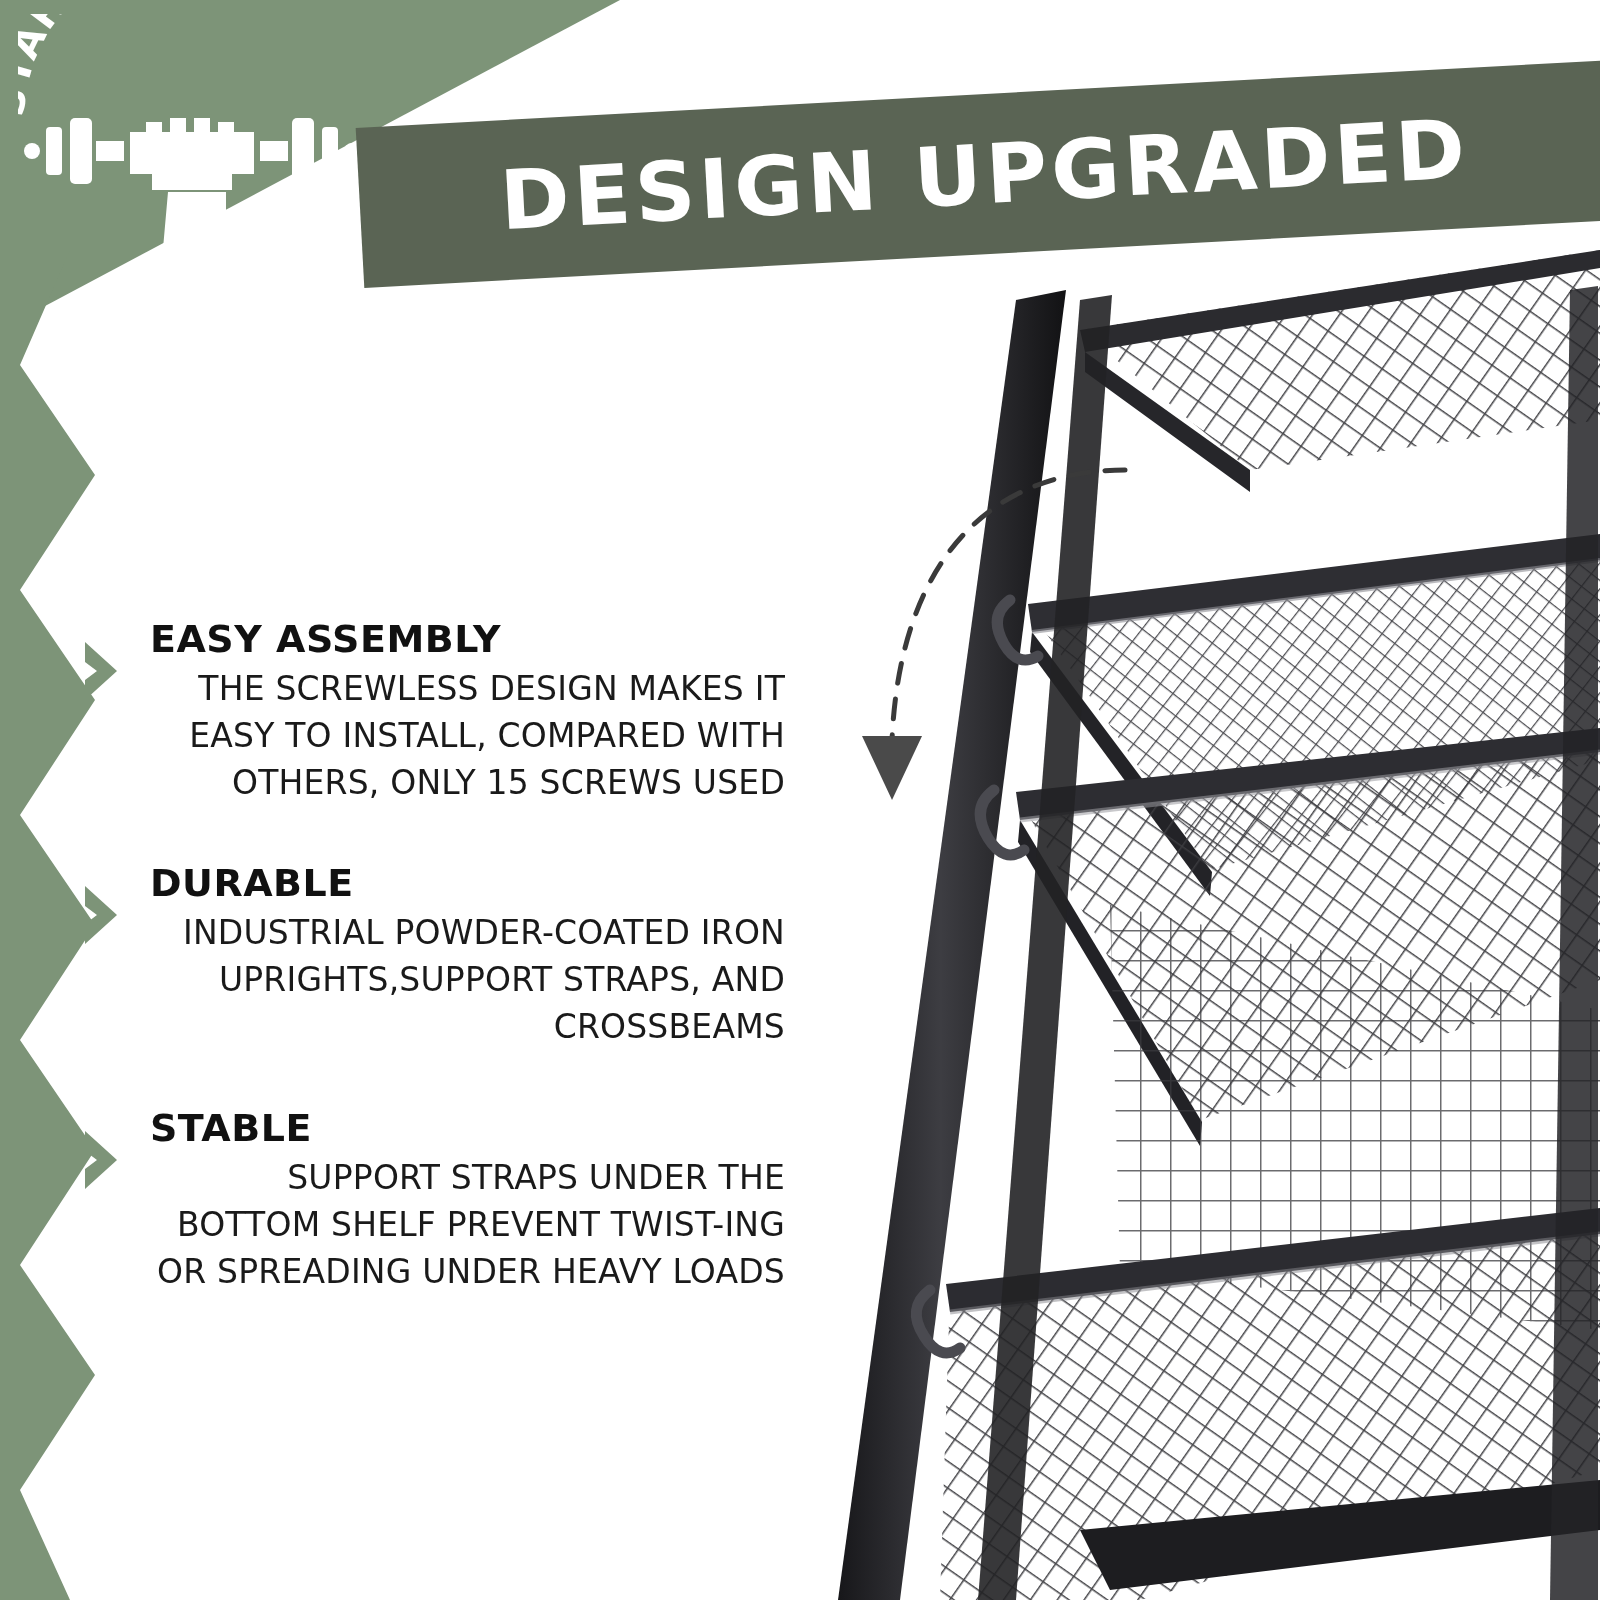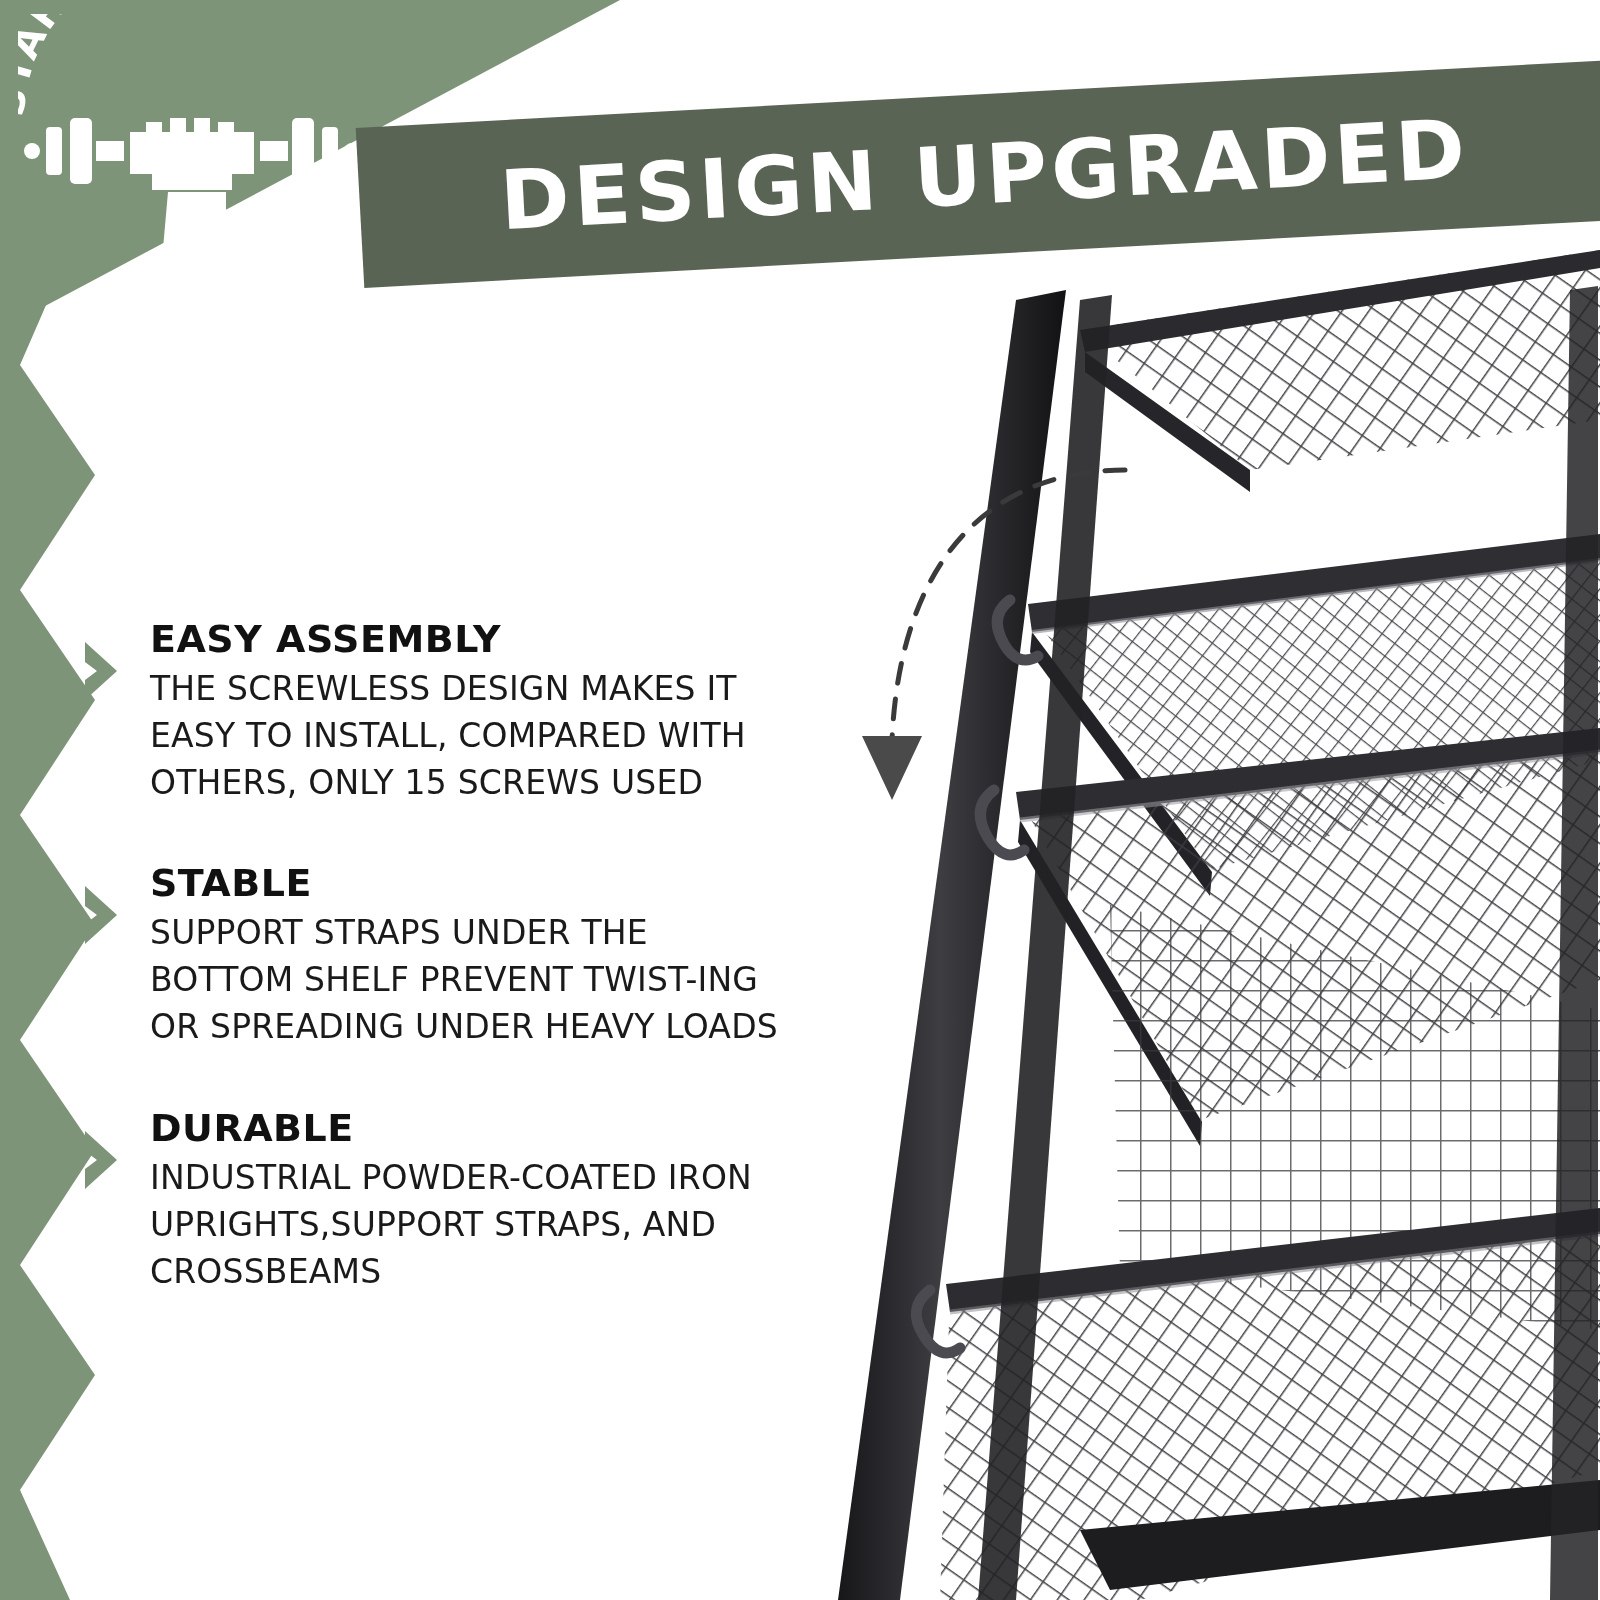--- a/index.html
+++ b/index.html
@@ -107,20 +107,21 @@
     line-height: 1.05;
   }
   .feature p {
     margin: 0;
     font-family: "DejaVu Sans", sans-serif;
     font-size: 33px;
     line-height: 1.42;
     color: #1a1a1a;
     letter-spacing: 0.2px;
     max-width: 660px;
+    text-align: right;
   }
 </style>
 </head>
 <body>
 
 <div id="page">
 
   <div class="photo-area">
     <svg class="rack-svg" width="820" height="1600" viewBox="0 0 820 1600">
       <defs>
@@ -234,26 +235,26 @@
         <polygon points="0,0 32,29 0,58 0,38 12,29 0,20" fill="#7d9478"></polygon>
       </svg>
       <h2>EASY ASSEMBLY</h2>
       <p>THE SCREWLESS DESIGN MAKES IT EASY TO INSTALL, COMPARED WITH OTHERS, ONLY 15 SCREWS USED</p>
     </div>
 
     <div class="feature">
       <svg class="chev" viewBox="0 0 56 58">
         <polygon points="0,0 32,29 0,58 0,38 12,29 0,20" fill="#7d9478"></polygon>
       </svg>
-      <h2>STABLE</h2>
-      <p>SUPPORT STRAPS UNDER THE BOTTOM SHELF PREVENT TWIST-ING OR SPREADING UNDER HEAVY LOADS</p>
+      <h2>DURABLE</h2>
+      <p>INDUSTRIAL POWDER-COATED IRON UPRIGHTS,SUPPORT STRAPS, AND CROSSBEAMS</p>
     </div>
 
     <div class="feature">
       <svg class="chev" viewBox="0 0 56 58">
         <polygon points="0,0 32,29 0,58 0,38 12,29 0,20" fill="#7d9478"></polygon>
       </svg>
-      <h2>DURABLE</h2>
-      <p>INDUSTRIAL POWDER-COATED IRON UPRIGHTS,SUPPORT STRAPS, AND CROSSBEAMS</p>
+      <h2>STABLE</h2>
+      <p>SUPPORT STRAPS UNDER THE BOTTOM SHELF PREVENT TWIST-ING OR SPREADING UNDER HEAVY LOADS</p>
     </div>
 
   </div>
 </div>
 
 </body></html>

